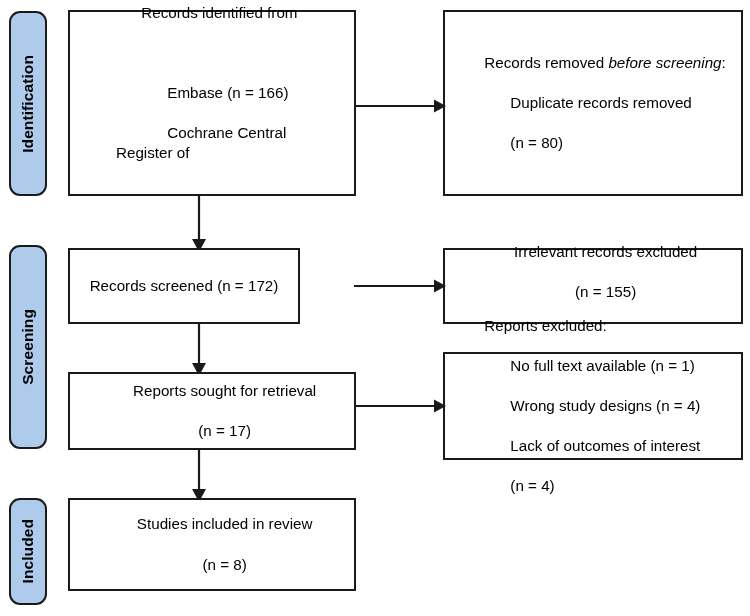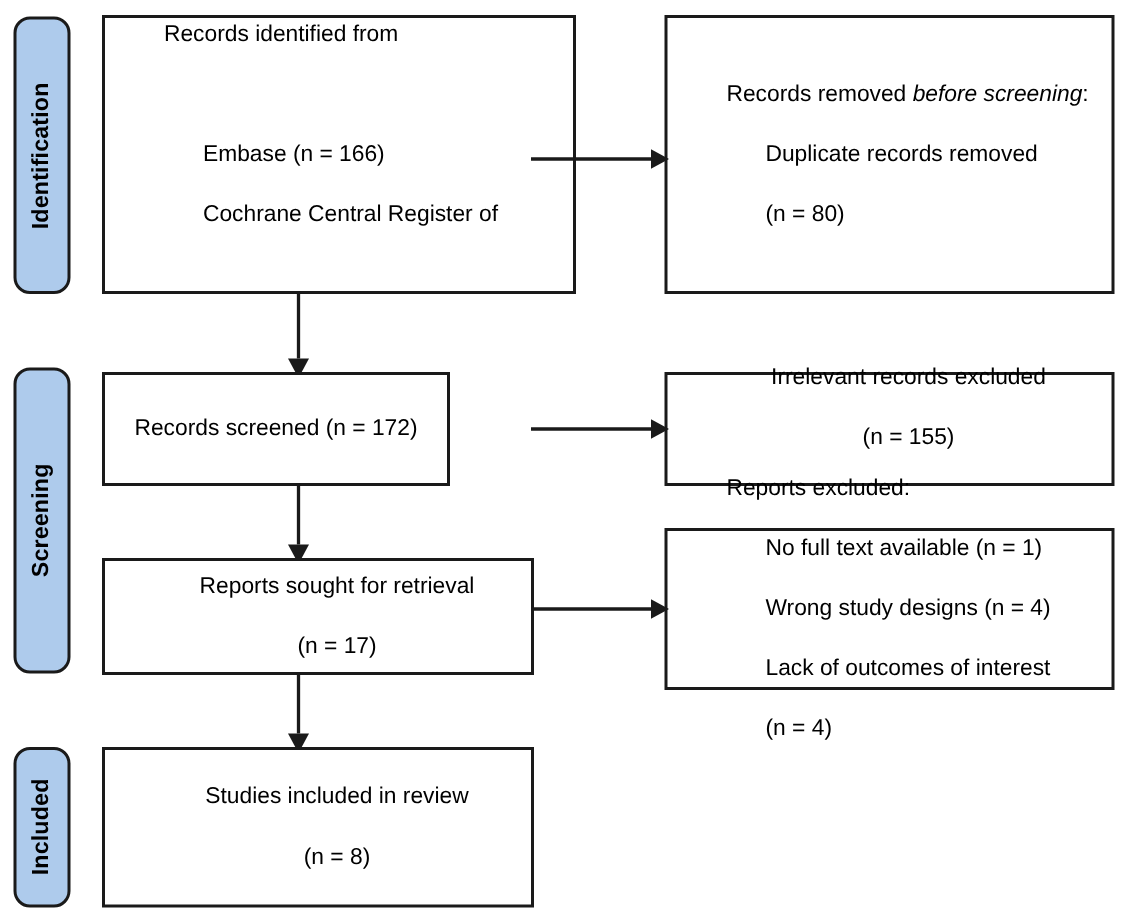--- a/index.html
+++ b/index.html
@@ -65,24 +65,24 @@
     padding: 0 14px;
     white-space: pre-wrap;
   }
   .flow-box.center .box-text { text-align: center; padding: 0 10px; }
   .flow-box.lead  .box-text { text-align: left; }
 
   .indent { display: inline-block; width: 26px; }
   .ital { font-style: italic; }
 
   
-  #box-identified      { left: 68px; top: 10px;  width: 316px; height: 186px; }
+  #box-identified      { left: 68px; top: 10px;  width: 288px; height: 186px; padding-left: 32px; }
   #box-screened        { left: 68px; top: 248px; width: 232px; height: 76px;  }
   #box-sought          { left: 68px; top: 372px; width: 288px; height: 78px;  }
-  #box-included        { left: 68px; top: 498px; width: 288px; height: 107px; }
+  #box-included        { left: 68px; top: 498px; width: 288px; height: 93px; }
 
   
   #box-removed         { left: 443px; top: 10px;  width: 300px; height: 186px; }
   #box-irrelevant      { left: 443px; top: 248px; width: 300px; height: 76px; justify-content: flex-end;  }
   #box-reports-excl    { left: 443px; top: 352px; width: 300px; height: 108px; }
 
   
   .connector {
     position: absolute;
     pointer-events: none;

